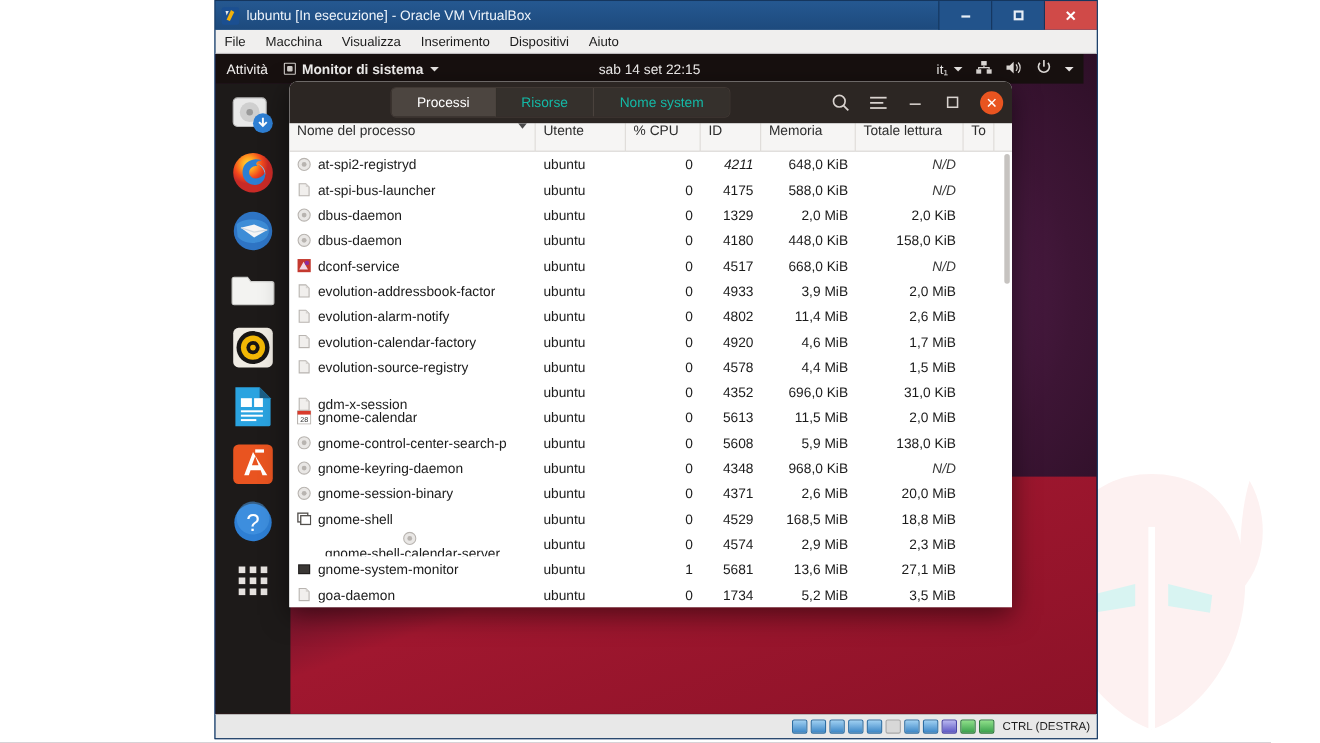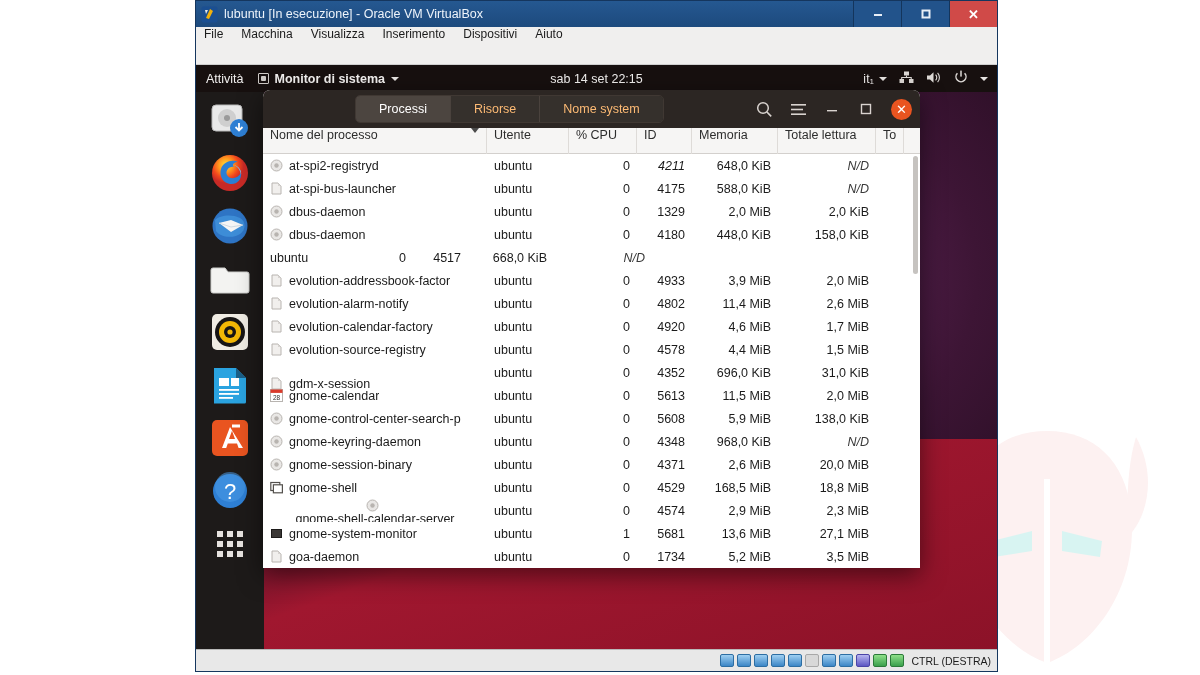--- a/index.html
+++ b/index.html
@@ -23,22 +23,22 @@
 
   .vbox-titlebar { height:26px; background:linear-gradient(#255891,#1d4a7d);
                    display:flex; align-items:center; position:relative; flex:none; }
   .vbox-icon { width:17px; height:17px; margin-left:5px; margin-right:6px; position:relative; flex:none; }
   .vbox-title { color:#eef4fb; font-size:12.5px; white-space:nowrap; }
   .vbox-btns { position:absolute; right:0; top:0; height:26px; display:flex; }
   .vbox-btn { width:48px; height:26px; display:flex; align-items:center; justify-content:center;
               color:#e8eef6; font-size:13px; border-left:1px solid #14355c; background:#22538b; }
   .vbox-btn.close { background:#d04a48; color:#fff; font-weight:bold; }
 
-  .vbox-menubar { height:38px; background:#f0efee; border-bottom:1px solid #cfcfcf;
-                  display:flex; padding-left:8px; gap:18px; flex:none; }
+  .vbox-menubar { height:22px; background:#f0efee; border-bottom:1px solid #cfcfcf;
+                  display:flex; align-items:center; padding-left:8px; gap:18px; flex:none; }
   .vbox-menu-item { font-size:12px; color:#1b1b1b; }
 
   .vbox-guest { flex:1; position:relative; overflow:hidden; background:#2b0d20; }
 
   .vbox-statusbar { height:22px; background:#e8e8e8; border-top:1px solid #b9b9b9;
                     display:flex; align-items:center; justify-content:flex-end; padding-right:6px; gap:3px; flex:none; }
   .sb-icon { width:14px; height:13px; border-radius:2px; background:linear-gradient(#9fd0f2,#3c86c6);
              border:1px solid #2d6ea3; display:inline-block; }
   .sb-icon.blank { background:#d8d8d8; border-color:#a8a8a8; }
   .sb-icon.green { background:linear-gradient(#8fe08a,#3aa04c); border-color:#2b7a39; }
@@ -47,21 +47,21 @@
 
   
   .desktop { position:absolute; inset:0; background:
       radial-gradient(ellipse 65% 60% at 52% 36%, #7d3a74 0%, #5d2355 38%, #3d1535 70%, #2a0e24 100%); }
   .wall-swoosh { position:absolute; left:0; right:0; bottom:0; height:62%;
      background: linear-gradient(160deg, rgba(160,30,60,0) 30%, #a0172f 55%, #8c1228 100%);
      clip-path: polygon(0 42%, 36% 42%, 50% 72%, 64% 42%, 100% 42%, 100% 100%, 0 100%); }
   .wall-glow { position:absolute; left:18%; top:2%; width:46%; height:46%;
      background: radial-gradient(ellipse at center, rgba(222,96,190,.55), rgba(222,96,190,0) 68%); }
 
-  .topbar { position:absolute; left:0; right:0; top:0; height:27px; background:#17100f;
+  .topbar { position:absolute; left:0; right:12px; top:0; height:27px; background:#17100f;
             display:flex; align-items:center; color:#f2f0ef; font-size:12.5px; }
   .topbar-left { display:flex; align-items:center; gap:14px; padding-left:10px; }
   .tb-activities { font-size:12.5px; }
   .tb-app { display:flex; align-items:center; gap:6px; font-weight:bold; font-size:12.5px; }
   .tb-appicon { width:11px; height:11px; border:1.4px solid #cfcbc8; border-radius:1px;
                 display:inline-block; position:relative; }
   .tb-appicon::after { content:""; position:absolute; inset:2px; background:#cfcbc8; border-radius:1px; }
   .caret { width:0; height:0; border-left:4px solid transparent; border-right:4px solid transparent;
            border-top:4.5px solid #e7e4e2; display:inline-block; }
   .tb-clock { position:absolute; left:50%; transform:translateX(-50%); font-size:12.5px; }
@@ -75,21 +75,21 @@
 
   
   .sysmon { position:absolute; left:67px; top:25px; width:657px; height:478px;
             border-radius:7px 7px 0 0; overflow:hidden; box-shadow:0 7px 24px rgba(0,0,0,.5);
             display:flex; flex-direction:column; background:#fff; }
   .sm-header { height:38px; background:#2c2623; display:flex; align-items:center;
                padding:0 5px 0 0; flex:none; position:relative; }
   .sm-tabs { display:flex; margin-left:92px; height:28px; border:1px solid #53494380;
              border-radius:5px; overflow:hidden; }
   .sm-tab { padding:0 23px; height:26px; display:flex; align-items:center; justify-content:center;
-            font-size:12.5px; color:#fdba74; background:#35302c; border-right:1px solid #4a423d; }
+            font-size:12.5px; color:#14b8a6; background:#35302c; border-right:1px solid #4a423d; }
   .sm-tab.active { background:#4c4540; color:#ffffff; }
   .sm-tab:last-child { border-right:none; }
   .sm-hdr-btns { position:absolute; right:8px; display:flex; align-items:center; gap:16px; }
   .sm-iconbtn { width:18px; height:18px; display:flex; align-items:center; justify-content:center;
                 color:#d9d3cf; }
   .sm-close { width:21px; height:21px; border-radius:50%; background:#e95420; color:#fff;
               display:flex; align-items:center; justify-content:center; font-size:13px; line-height:1; }
 
   .sm-colhdr { height:26px; background:#f6f5f4; border-bottom:1px solid #d3d0cd;
                display:flex; align-items:center; font-size:12.5px; color:#2d2d2d; flex:none; }
@@ -394,20 +394,28 @@
                     </svg></span>
                   <span class="pname">dbus-daemon</span>
                 </div>
                 <div class="pcell " style="width: 82px;">ubuntu</div>
                 <div class="pcell num" style="width: 68px;">0</div>
                 <div class="pcell num" style="width: 55px;">4180</div>
                 <div class="pcell num" style="width: 86px;">448,0 KiB</div>
                 <div class="pcell num" style="width: 98px;">158,0 KiB</div>
               </div>
               <div class="prow">
+                <div class="pcell" style="width: 224px;">
+                  <span class="picon"><svg width="13" height="13" viewBox="0 0 13 13">
+                      <rect x="0.5" y="0.5" width="12" height="12" fill="#c4392f"></rect>
+                      <path d="M2 10 L6 3 L10 10 Z" fill="#f0d8e8"></path>
+                      <circle cx="9" cy="4" r="2" fill="#8e2ba0"></circle>
+                    </svg></span>
+                  <span class="pname">dconf-service</span>
+                </div>
                 <div class="pcell " style="width: 82px;">ubuntu</div>
                 <div class="pcell num" style="width: 68px;">0</div>
                 <div class="pcell num" style="width: 55px;">4517</div>
                 <div class="pcell num" style="width: 86px;">668,0 KiB</div>
                 <div class="pcell na" style="width: 98px;">N/D</div>
               </div>
               <div class="prow">
                 <div class="pcell" style="width: 224px;">
                   <span class="picon"><svg width="13" height="13" viewBox="0 0 13 13">
                       <path d="M2 1 h6 l3 3 v8 H2 Z" fill="#f1efed" stroke="#b8b4b0"></path>

